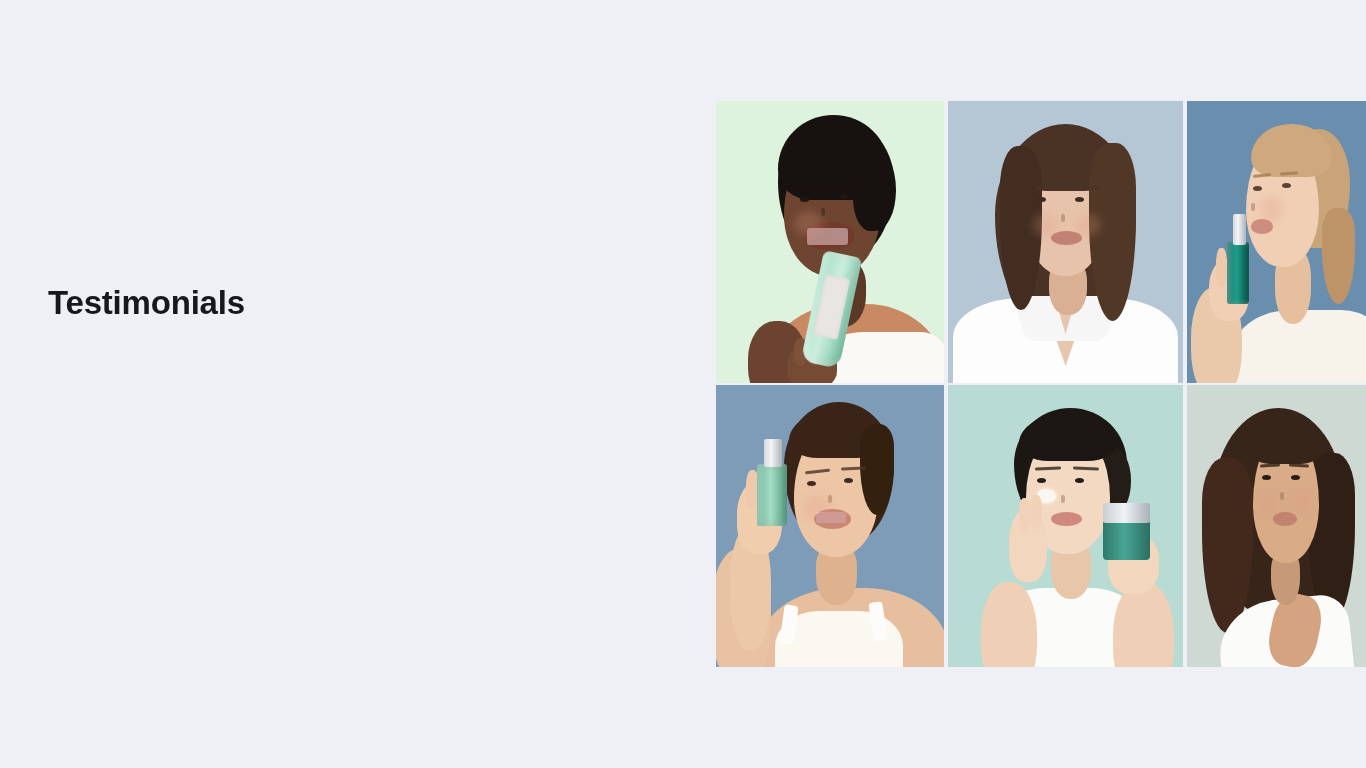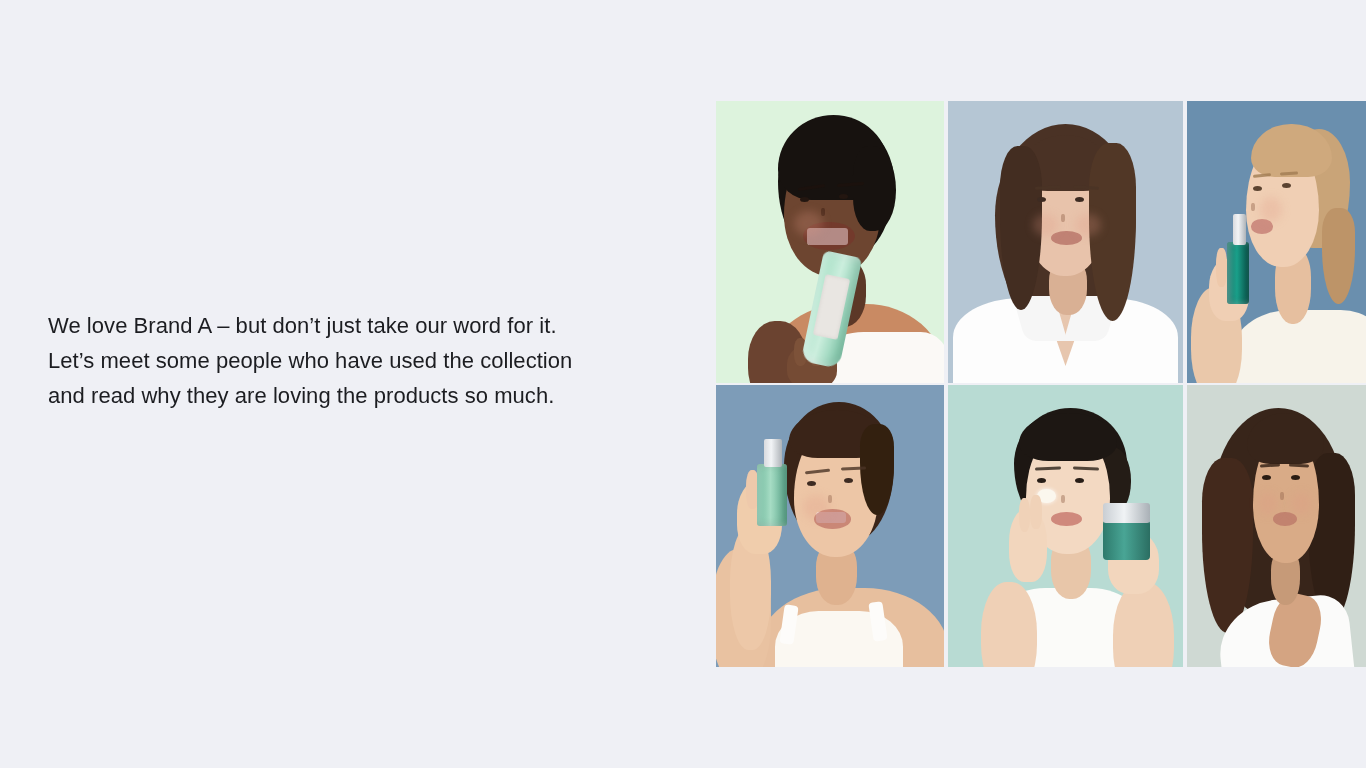--- a/index.html
+++ b/index.html
@@ -171,23 +171,21 @@
     position: absolute;
     border-radius: 3px;
     background: linear-gradient(90deg,#c9ced3,#f0f3f5 45%,#a9b0b6);
   }
   .blur-soft { filter: blur(.6px); }
 </style>
 </head>
 <body style="background: rgb(239, 240, 245);">
 
 <div id="text-panel">
-  <p id="intro-paragraph" style="color: rgb(28, 29, 33);">We love Brand A – but don’t just take our word for it.
-Let’s meet some people who have used the collection
-and read why they are loving the products so much.</p>
+  <h1 id="page-title" style="color: rgb(23, 24, 28);">Testimonials</h1>
 </div>
 
 <div id="photo-grid">
 
   <div class="photo-cell" title="Smiling woman with short natural hair holding a mint skincare tube" style="background: rgb(221, 243, 221);">
     <div class="scene">
 
       <div class="torso" style="left:22%;top:72%;width:78%;height:40%;background:#c98a63;"></div>
       <div class="torso" style="left:40%;top:82%;width:62%;height:30%;background:#fbf9f6;border-radius:40% 20% 0 0/55% 35% 0 0;"></div>
 

